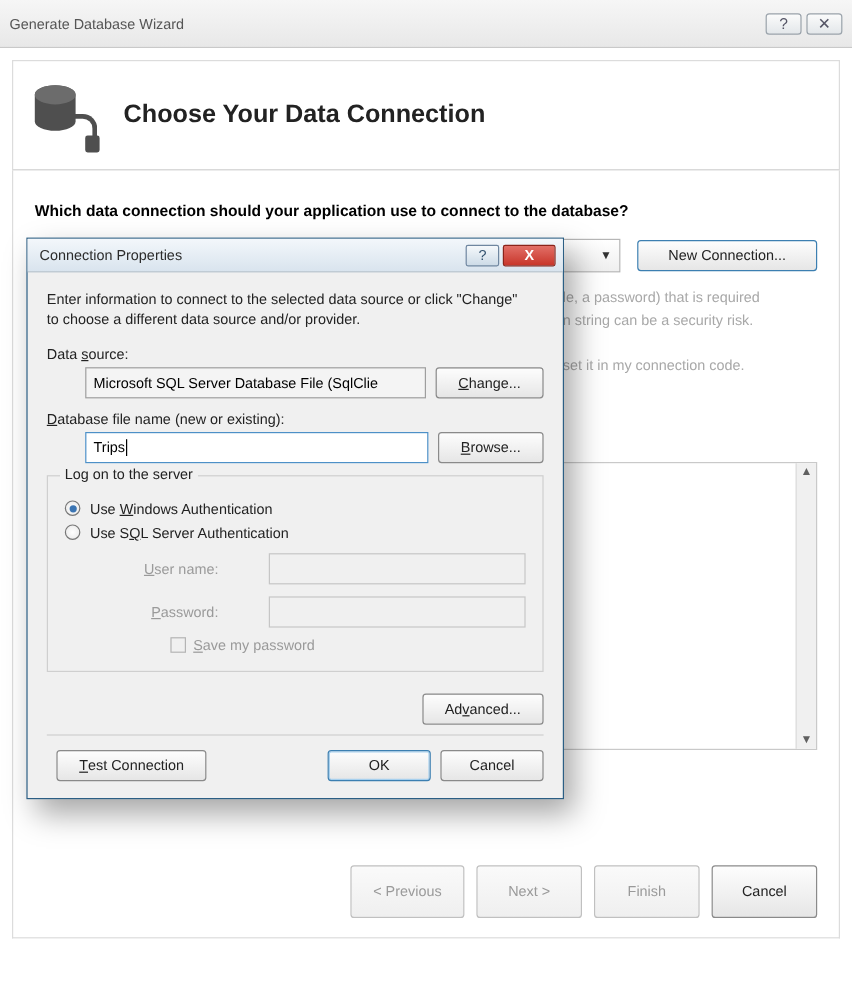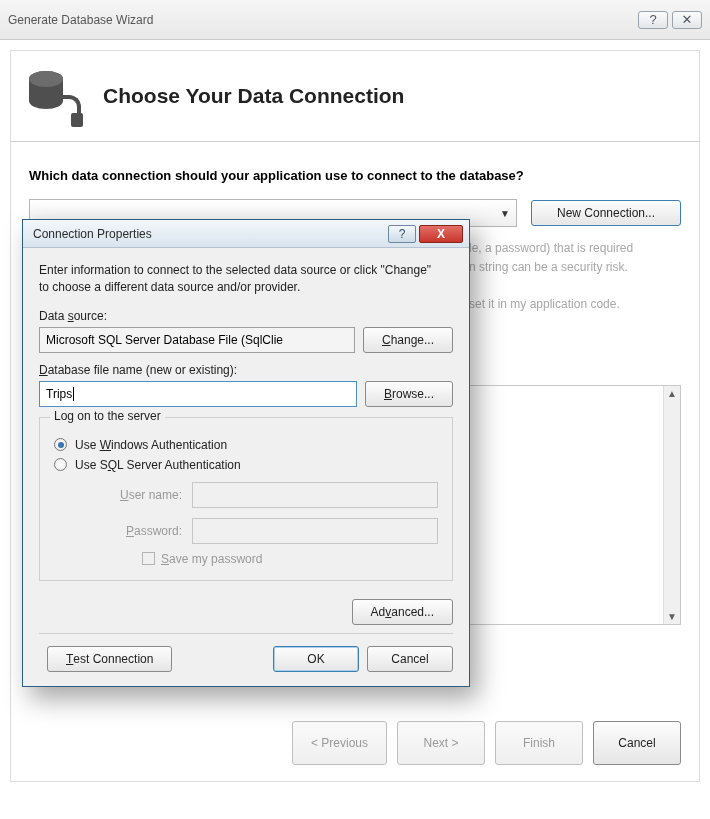--- a/index.html
+++ b/index.html
@@ -96,21 +96,21 @@
   .conn-box .sb {
     position:absolute;right:0;top:0;bottom:0;width:17px;background:#f0f0f0;border-left:1px solid #dcdcdc;
   }
   .conn-box .sb .arr { position:absolute;left:3px;font-size:10px;color:#606060; }
   .conn-box .sb .arr.up{top:2px;} .conn-box .sb .arr.dn{bottom:2px;}
   .wiz-foot { position:absolute;right:18px;bottom:16px;display:flex;gap:10px; }
   .wiz-foot .btn { min-width:88px;height:44px; }
 
   
   .modal {
-    position:absolute;left:22px;top:219px;width:448px;
+    position:absolute;left:22px;top:198px;width:448px;
     background:#f0f0f0;border:1px solid #2b5e84;
     box-shadow:8px 12px 24px rgba(0,0,0,.35);
   }
   .modal-title{
     height:28px;background:linear-gradient(#f3f7fb,#d9e4ee);
     border-bottom:1px solid #b6c3ce;
     display:flex;align-items:center;padding:0 6px 0 10px;color:#2b2b2b;
   }
   .modal-title .spacer{flex:1;}
   .modal-ctrl{
@@ -121,21 +121,21 @@
   .modal-ctrl.close{
     width:44px;background:linear-gradient(#e26f67,#c8362b);border-color:#8a231a;color:#fff;font-weight:bold;
   }
   .modal-body{ padding:14px 16px 14px 16px; }
   .intro{ color:#222;line-height:1.45;margin-bottom:12px;max-width:400px; }
   .lbl{ color:#222;margin:6px 0 4px 0;display:block; }
   .u{ text-decoration:underline; text-underline-offset:1px; }
   .row{ display:flex;gap:8px;align-items:center;margin-bottom:10px; }
   .txt{
     height:26px;border:1px solid #9e9e9e;background:#fff;padding:0 6px;font-size:12px;
-    display:flex;align-items:center;flex:1;
+    display:flex;align-items:center;flex:1;margin-left:32px;
   }
   .txt.ro{ background:#f4f4f4; }
   .txt.focus{ border:1px solid #4d90c7; }
   .caret{ display:inline-block;width:1px;height:14px;background:#000;margin-left:1px; }
   .group{
     border:1px solid #cfcfcf;margin-top:4px;padding:14px 14px 14px 14px;position:relative;
   }
   .group .legend{ position:absolute;top:-9px;left:10px;background:#f0f0f0;padding:0 4px;color:#222; }
   .radio-row{ display:flex;align-items:center;gap:8px;margin:6px 0;color:#222; }
   .radio{
@@ -180,21 +180,21 @@
       <div class="combo">
         <span class="dd">▼</span>
       </div>
       <button class="btn blue-border" style="min-width:150px">New Connection...</button>
     </div>
 
     <div class="ghost-text" style="margin-left:440px;margin-top:4px">
       <div>le, a password) that is required</div>
       <div>n string can be a security risk.</div>
       <div style="height:18px"></div>
-      <div>set it in my application code.</div>
+      <div>set it in my connection code.</div>
     </div>
 
     <div class="conn-box" style="margin-top:70px">
       <div class="sb">
         <span class="arr up">▲</span>
         <span class="arr dn">▼</span>
       </div>
     </div>
 
     <div class="wiz-foot">

